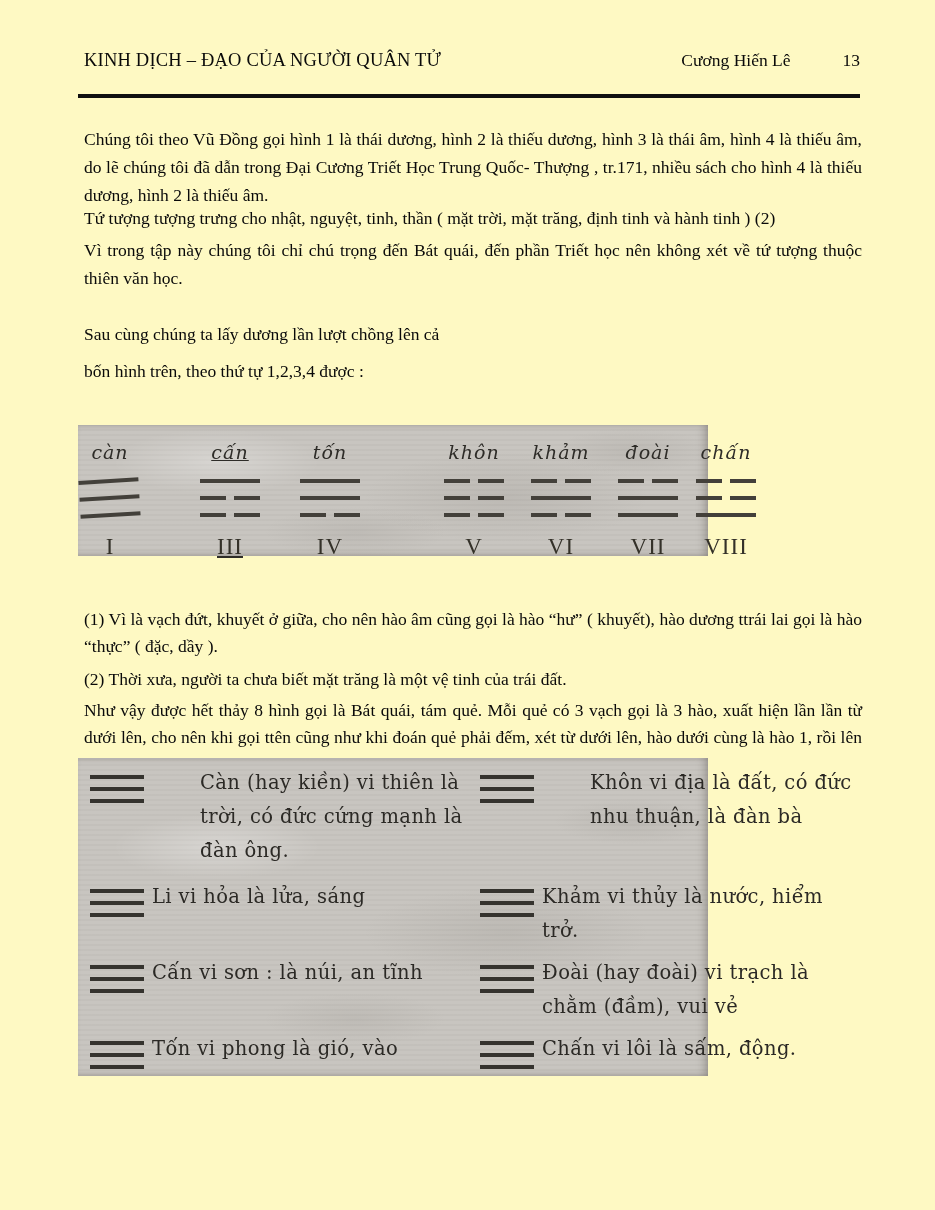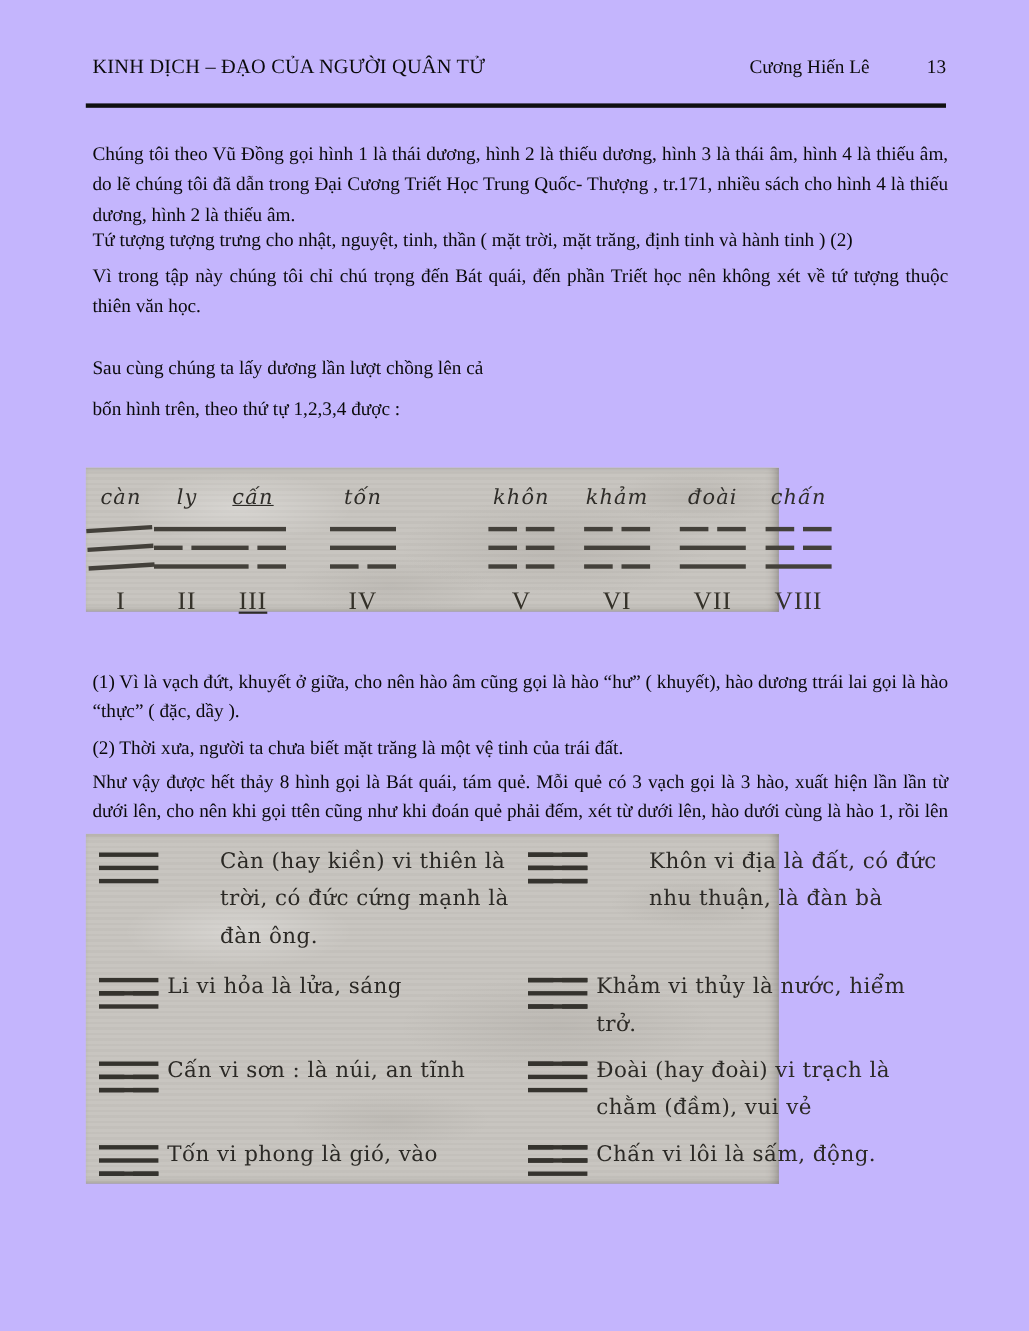--- a/index.html
+++ b/index.html
@@ -1,17 +1,17 @@
 <!DOCTYPE html>
 <html lang="vi"><head>
 <meta charset="utf-8">
 <style>
   html,body{margin:0;padding:0;background:#ffffff;}
   .page{
-    position:relative;width:935px;height:1210px;background:#c4b5fd;
+    position:relative;width:935px;height:1210px;background:#fef9c3;
     font-family:"Liberation Serif","DejaVu Serif",serif;color:#0a0a0a;overflow:hidden;
   }
   
   .header{position:absolute;left:84px;top:50px;width:776px;display:flex;align-items:baseline;font-size:18.5px;}
   .header .title{letter-spacing:.2px;}
   .header .author{margin-left:auto;font-size:17.5px;}
   .header .pageno{margin-left:52px;font-size:17.5px;}
   .rule{position:absolute;left:78px;top:94px;width:782px;height:4px;background:#101010;}
   
   .para{position:absolute;left:84px;width:778px;font-size:17.5px;line-height:28px;text-align:justify;}
@@ -84,32 +84,20 @@
   <div class="scan scan1">
     <div class="chart-col c1">
       <div class="lbl">càn</div>
       <div class="tri">
           <div class="tri-row"></div>
           <div class="tri-row"></div>
           <div class="tri-row"></div>
         </div>
       <div class="num">I</div>
     </div>
-    <div class="chart-col c2">
-      <div class="lbl">ly</div>
-      <div class="tri">
-          <div class="tri-row"></div>
-          <div class="tri-row broken">
-            <span class="seg"></span>
-            <span class="seg"></span>
-          </div>
-          <div class="tri-row"></div>
-        </div>
-      <div class="num">II</div>
-    </div>
     <div class="chart-col c3">
       <div class="lbl">cấn</div>
       <div class="tri">
           <div class="tri-row"></div>
           <div class="tri-row broken">
             <span class="seg"></span>
             <span class="seg"></span>
           </div>
           <div class="tri-row broken">
             <span class="seg"></span>

